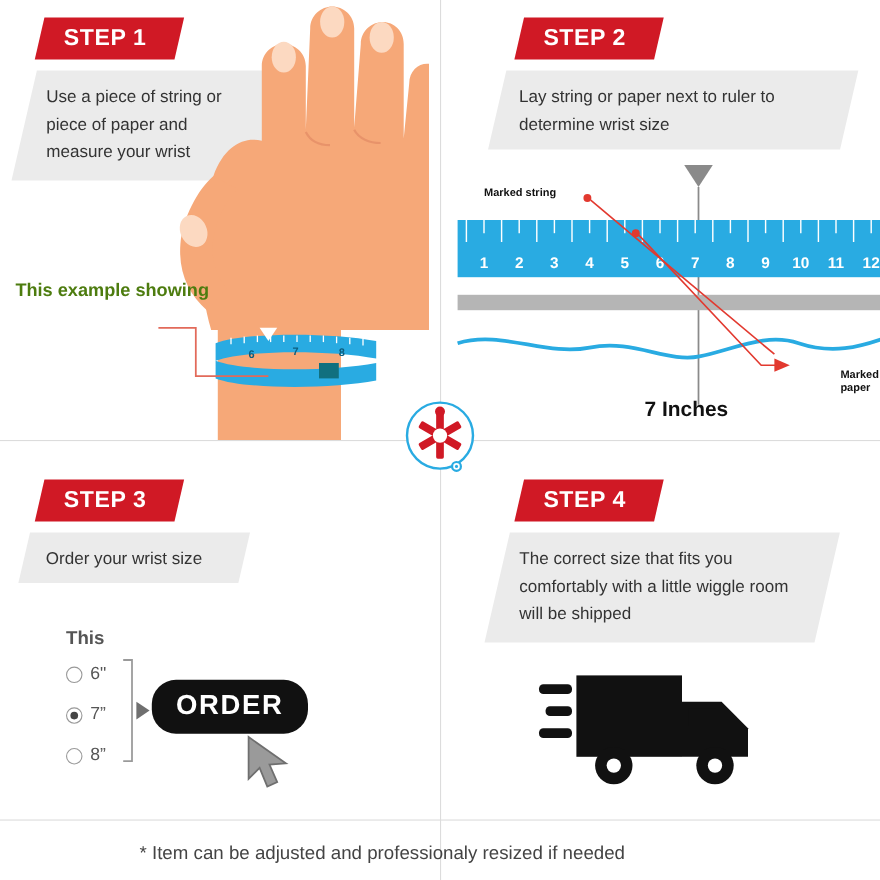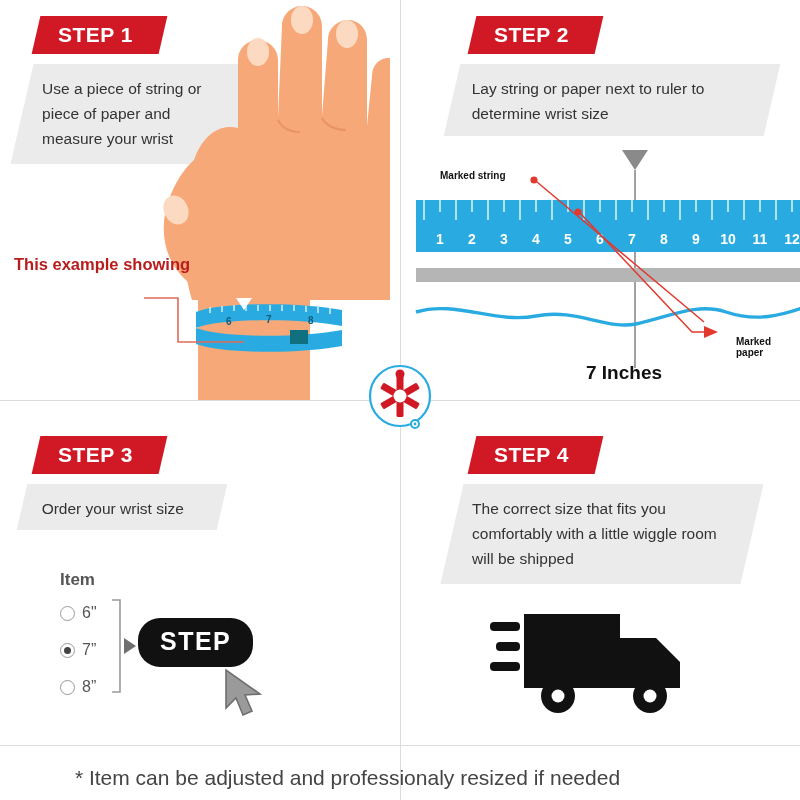--- a/index.html
+++ b/index.html
@@ -52,21 +52,21 @@
     transform: skewX(-13deg);
   }
   .step-desc span { display: block; transform: skewX(13deg); }
 
   
   .callout {
     position: absolute;
     font-weight: bold;
     font-size: 16.5px;
     line-height: 1.5;
-    color: #b91c1c;
+    color: #4d7c0f;
   }
 
   .label-small {
     position: absolute;
     font-weight: bold;
     font-size: 10px;
     color: #111111;
   }
 
   .inches-label {
@@ -115,21 +115,21 @@
     letter-spacing: 1.5px;
     border-radius: 22px;
     padding: 9px 22px 11px 22px;
   }
 
   
   .footnote {
     position: absolute;
     width: 695px;
     text-align: center;
-    font-size: 21px;
+    font-size: 17px;
     color: #444444;
   }
 
   svg { display: block; overflow: visible; }
   .abs { position: absolute; }
 </style>
 </head>
 <body>
 
 <div id="page">
@@ -296,39 +296,39 @@
   </div>
 
   <div class="label-small" style="left:440px;top:170px;">Marked string</div>
   <div class="abs" style="left:528px;top:172px;">
     <svg width="190" height="170" viewBox="0 0 190 170">
       <circle cx="6" cy="8" r="3.6" fill="#e2392f"></circle>
       <line x1="9" y1="10" x2="176" y2="150" stroke="#e2392f" stroke-width="1.5"></line>
     </svg>
   </div>
 
-  <div class="label-small" style="left:724px;top:336px;padding-left:12px;">Marked paper</div>
+  <div class="label-small" style="left:752px;top:336px;padding-left:12px;">Marked paper</div>
   <div class="abs" style="left:572px;top:206px;">
     <svg width="150" height="140" viewBox="0 0 150 140">
       <circle cx="6" cy="6" r="3.6" fill="#e2392f"></circle>
       <path d="M9 8 L120 126 L136 126" stroke="#e2392f" stroke-width="1.5" fill="none"></path>
       <polygon points="132,120 146,126 132,132" fill="#e2392f"></polygon>
     </svg>
   </div>
 
   <div class="inches-label" style="left:586px;top:362px;text-align:center;">7 Inches</div>
 
   <div class="step-banner" style="left:36px;top:436px;">
     <span>STEP 3</span>
   </div>
   <div class="step-desc" style="left:22px;top:484px;width:200px;height:46px;">
     <span>Order your wrist size</span>
   </div>
 
-  <div class="size-label" style="left:60px;top:570px;">Item</div>
+  <div class="size-label" style="left:60px;top:570px;">This</div>
 
   <div class="radio-row" style="left:60px;top:604px;">
     <div class="radio-outer"></div>
     <div class="radio-text">6"</div>
   </div>
   <div class="radio-row" style="left:60px;top:641px;">
     <div class="radio-outer selected"></div>
     <div class="radio-text">7”</div>
   </div>
   <div class="radio-row" style="left:60px;top:678px;">
@@ -337,21 +337,21 @@
   </div>
 
   <div class="abs" style="left:110px;top:598px;">
     <svg width="32" height="96" viewBox="0 0 32 96">
       <path d="M2 2 L10 2 L10 94 L2 94" stroke="#9a9a9a" stroke-width="1.6" fill="none"></path>
       <polygon points="14,40 26,48 14,56" fill="#6f6f6f"></polygon>
     </svg>
   </div>
 
   <div class="order-btn" style="left:138px;top:618px;">
-    <span>STEP</span>
+    <span>ORDER</span>
   </div>
 
   <div class="abs" style="left:222px;top:668px;">
     <svg width="46" height="52" viewBox="0 0 46 52">
       <path d="M4 2 L4 40 L14 30 L21 47 L30 43 L23 27 L38 26 Z" fill="#9a9a9a" stroke="#6f6f6f" stroke-width="1.6"></path>
     </svg>
   </div>
 
   <div class="step-banner" style="left:472px;top:436px;">
     <span>STEP 4</span>

